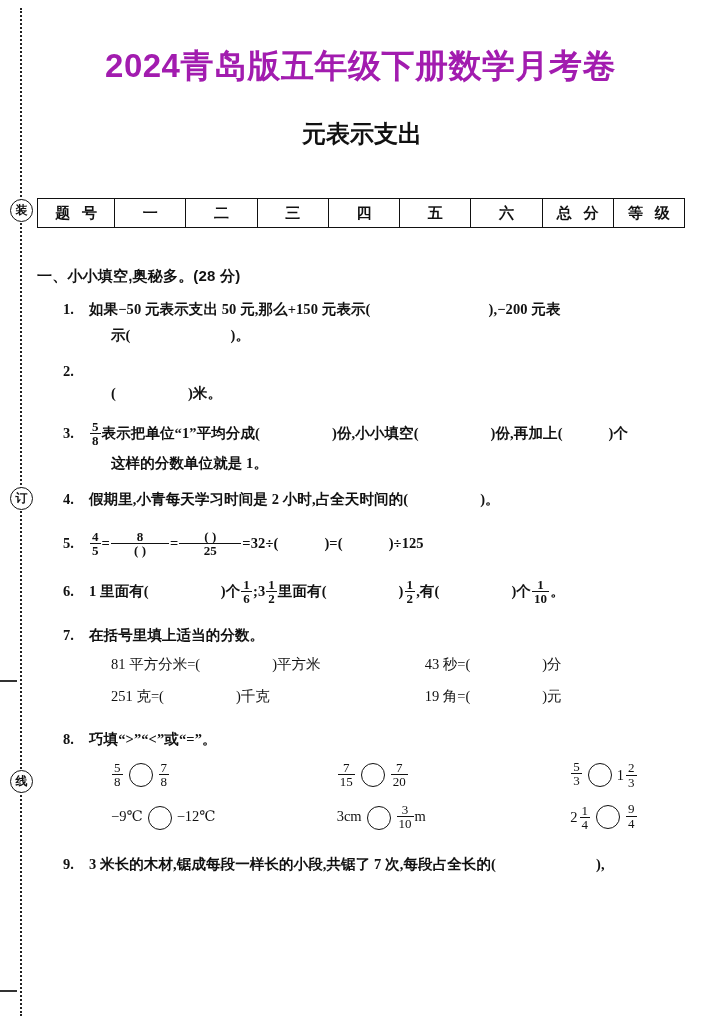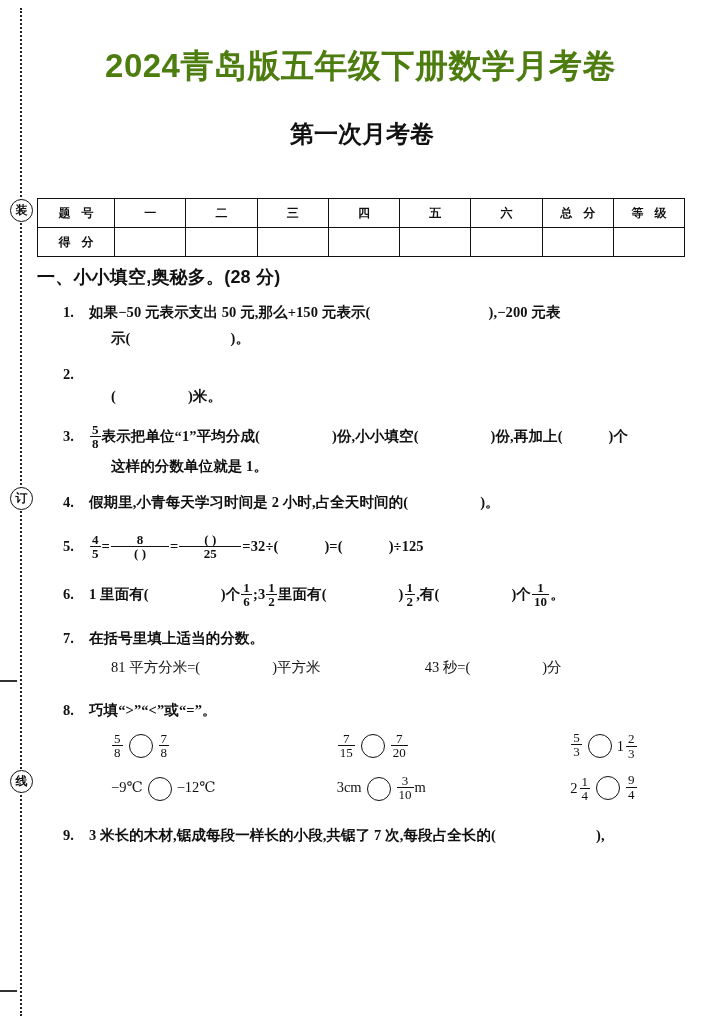--- a/index.html
+++ b/index.html
@@ -68,21 +68,21 @@
   .title-main {
     position: absolute;
     left: 0;
     top: 44px;
     width: 721px;
     text-align: center;
     font-family: "Liberation Sans", "DejaVu Sans", sans-serif;
     font-size: 33px;
     font-weight: bold;
     letter-spacing: 0.5px;
-    color: #4d7c0f;
+    color: #a21caf;
     white-space: nowrap;
   }
   .title-sub {
     position: absolute;
     left: 0;
     top: 118px;
     width: 724px;
     text-align: center;
     font-family: "Liberation Sans", "DejaVu Sans", sans-serif;
     font-size: 24px;
@@ -123,42 +123,42 @@
     width: 648px;
     border-collapse: collapse;
     table-layout: fixed;
   }
   .score-table td {
     border: 1.6px solid #111;
     height: 28px;
     text-align: center;
     vertical-align: middle;
     font-family: "Liberation Serif", "DejaVu Serif", serif;
-    font-size: 12px;
+    font-size: 15px;
     font-weight: bold;
     letter-spacing: 4px;
     text-indent: 4px;
     color: #111;
     padding: 0;
   }
   .score-table td.head-cell { width: 76px; }
 
   
   .content {
     position: absolute;
     left: 37px;
     top: 268px;
     width: 655px;
     font-size: 14.5px;
     line-height: 1;
     color: #111;
   }
   .sec-head {
     font-family: "Liberation Sans", "DejaVu Sans", sans-serif;
-    font-size: 18px;
+    font-size: 15px;
     font-weight: bold;
     margin: 0 0 13px 0;
     letter-spacing: 0.2px;
   }
   .q {
     position: relative;
     margin: 0 0 4px 0;
     padding-left: 26px;
     font-size: 14.5px;
   }
@@ -232,47 +232,36 @@
   <div class="binding">
     <div class="binding-dotted"></div>
     <div class="binding-mark m1">装</div>
     <div class="binding-mark m2">订</div>
     <div class="binding-mark m3">线</div>
     <div class="edge-tick t1"></div>
     <div class="edge-tick t2"></div>
   </div>
 
   <div class="title-main">2024青岛版五年级下册数学月考卷</div>
-  <div class="title-sub">第一次月考卷</div>
+  <div class="title-sub">元表示支出</div>
 
 
   <table class="score-table">
     <tbody>
       <tr>
         <td class="head-cell">题 号</td>
         <td>一</td>
         <td>二</td>
         <td>三</td>
         <td>四</td>
         <td>五</td>
         <td>六</td>
         <td>总 分</td>
         <td>等 级</td>
       </tr>
-      <tr>
-        <td class="head-cell">得 分</td>
-        <td></td>
-        <td></td>
-        <td></td>
-        <td></td>
-        <td></td>
-        <td></td>
-        <td></td>
-        <td></td>
-      </tr>
     </tbody>
   </table>
 
   <div class="content">
 
     <div class="sec-head">一、小小填空,奥秘多。(28 分)</div>
 
     <div class="q">
       <span class="qline"><span class="q-num">1.</span><span>如果−50 元表示支出 50 元,那么+150 元表示(</span><span class="blank-xl"></span><span>),−200 元表</span></span>
       <span class="qline indent2"><span>示(</span><span class="blank-l"></span><span>)。</span></span>
@@ -311,20 +300,24 @@
     </div>
 
     <div class="spacer-10"></div>
 
     <div class="q">
       <span class="qline"><span class="q-num">7.</span><span>在括号里填上适当的分数。</span></span>
       <span class="u7row">
         <span class="u7-left"><span>81 平方分米=(</span><span class="blank-m"></span><span>)平方米</span></span>
         <span><span>43 秒=(</span><span class="blank-m"></span><span>)分</span></span>
       </span>
+      <span class="u7row">
+        <span class="u7-left"><span>251 克=(</span><span class="blank-m"></span><span>)千克</span></span>
+        <span><span>19 角=(</span><span class="blank-m"></span><span>)元</span></span>
+      </span>
     </div>
 
     <div class="spacer-10"></div>
 
     <div class="q">
       <span class="qline"><span class="q-num">8.</span><span>巧填“&gt;”“&lt;”或“=”。</span></span>
 
       <span class="row-cols">
         <span class="col-a"><span class="frac"><span class="num">5</span><span class="den">8</span></span><span class="circ-op"></span><span class="frac"><span class="num">7</span><span class="den">8</span></span></span>
         <span class="col-b"><span class="frac"><span class="num">7</span><span class="den">15</span></span><span class="circ-op"></span><span class="frac"><span class="num">7</span><span class="den">20</span></span></span>

